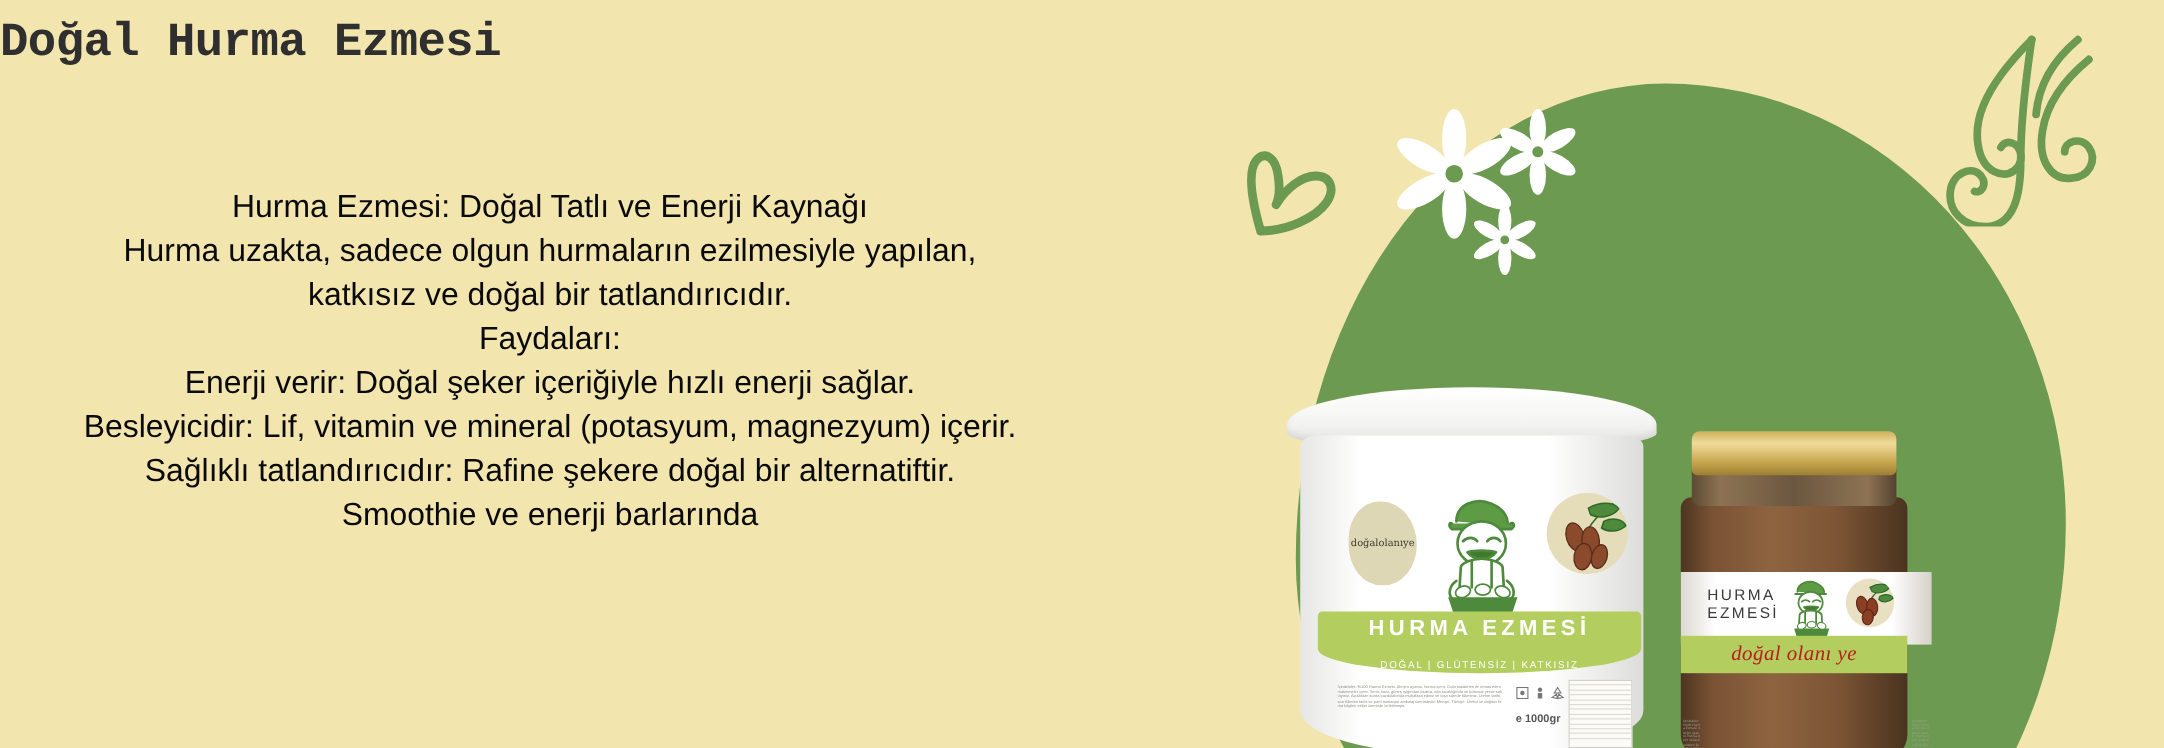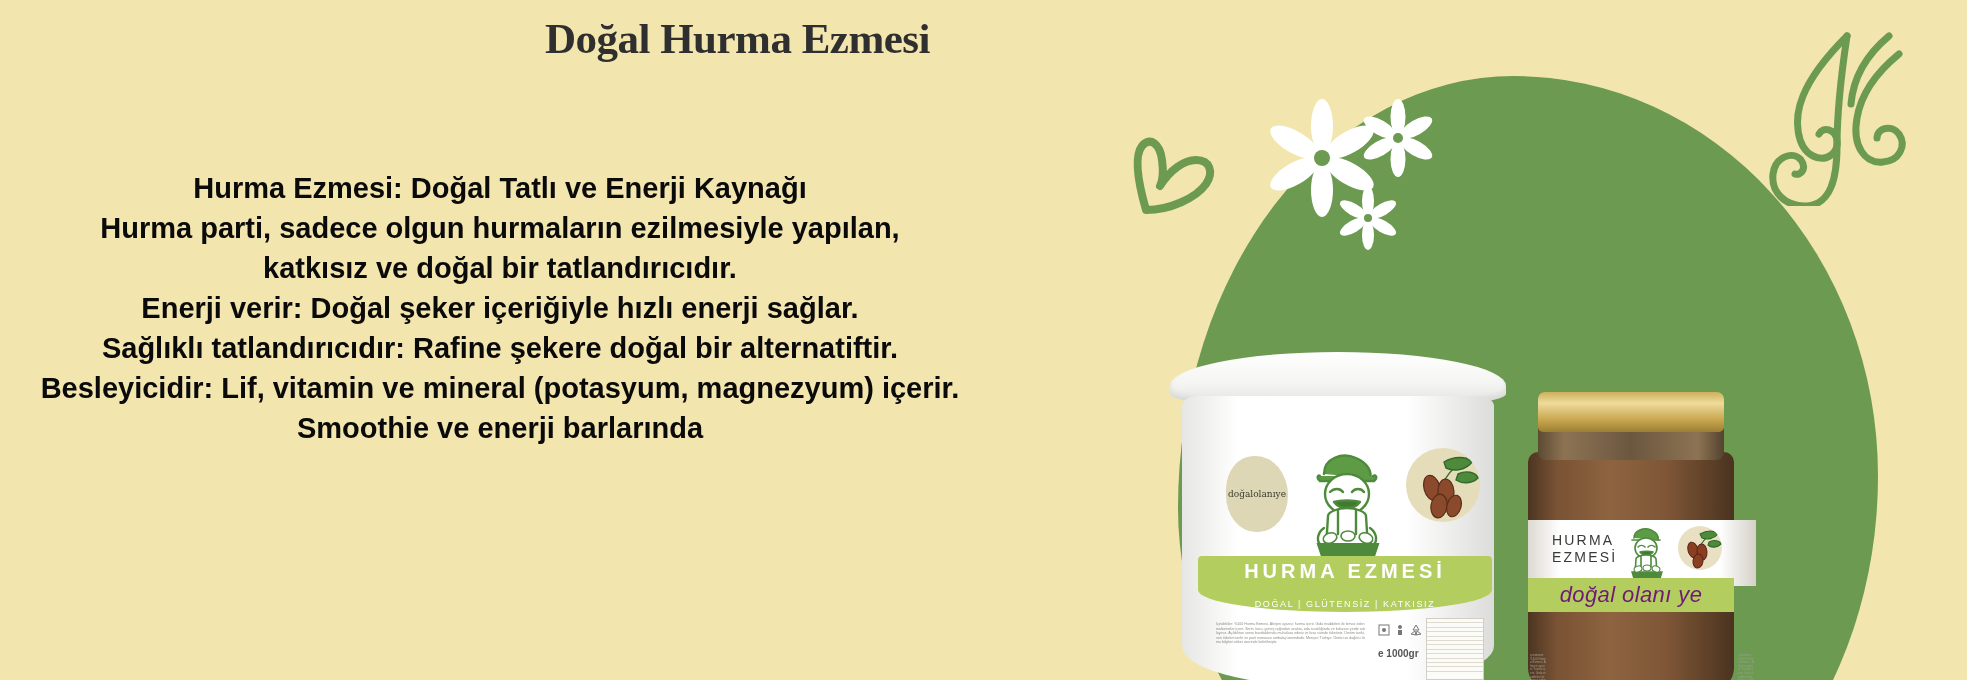--- a/index.html
+++ b/index.html
@@ -69,39 +69,39 @@
     top: 0;
     width: 1000px;
     height: 680px;
   }
 
   .page-title {
     position: absolute;
     left: 0;
     top: 14px;
     width: 930px;
-    text-align: right;
+    text-align: left;
     font-size: 43px;
     font-weight: 800;
     letter-spacing: -0.5px;
     color: #2f2f2f;
-    font-family: Liberation Serif, serif;
+    font-family: Liberation Mono, monospace;
   }
 
   .body-block {
     position: absolute;
     left: 0;
     top: 168px;
     width: 1000px;
     text-align: center;
   }
 
   .body-line {
     font-size: 29px;
-    font-weight: bold;
+    font-weight: normal;
     line-height: 40px;
     color: #0a0a0a;
     white-space: nowrap;
     font-family: "Liberation Sans", sans-serif;
   }
 
   
   .bucket {
     position: absolute;
     left: 1168px;
@@ -327,24 +327,24 @@
     top: 186px;
     width: 206px;
     height: 34px;
     background: #b3cd5f;
     display: flex;
     align-items: center;
     justify-content: center;
   }
 
   .jar-script {
-    font-family: Liberation Sans, sans-serif;
+    font-family: Liberation Serif, serif;
     font-style: italic;
-    font-size: 22px;
-    color: #701a75;
+    font-size: 19px;
+    color: #b91c1c;
     letter-spacing: 0.4px;
   }
 
   .jar-sidetext {
     position: absolute;
     top: 134px;
     width: 16px;
     height: 54px;
     font-size: 3px;
     line-height: 3.6px;
@@ -416,25 +416,26 @@
       </g>
     </svg>
   </div>
 
   <div class="text-column">
 
     <div class="page-title">Doğal Hurma Ezmesi</div>
 
     <div class="body-block">
       <div class="body-line">Hurma Ezmesi: Doğal Tatlı ve Enerji Kaynağı</div>
-      <div class="body-line">Hurma parti, sadece olgun hurmaların ezilmesiyle yapılan,</div>
+      <div class="body-line">Hurma uzakta, sadece olgun hurmaların ezilmesiyle yapılan,</div>
       <div class="body-line">katkısız ve doğal bir tatlandırıcıdır.</div>
+      <div class="body-line">Faydaları:</div>
       <div class="body-line">Enerji verir: Doğal şeker içeriğiyle hızlı enerji sağlar.</div>
+      <div class="body-line">Besleyicidir: Lif, vitamin ve mineral (potasyum, magnezyum) içerir.</div>
       <div class="body-line">Sağlıklı tatlandırıcıdır: Rafine şekere doğal bir alternatiftir.</div>
-      <div class="body-line">Besleyicidir: Lif, vitamin ve mineral (potasyum, magnezyum) içerir.</div>
       <div class="body-line">Smoothie ve enerji barlarında</div>
     </div>
   </div>
 
   <div class="bucket">
     <div class="bucket-lid"></div>
     <div class="bucket-body">
 
       <div class="bucket-badge">
         <span>doğal</span>

